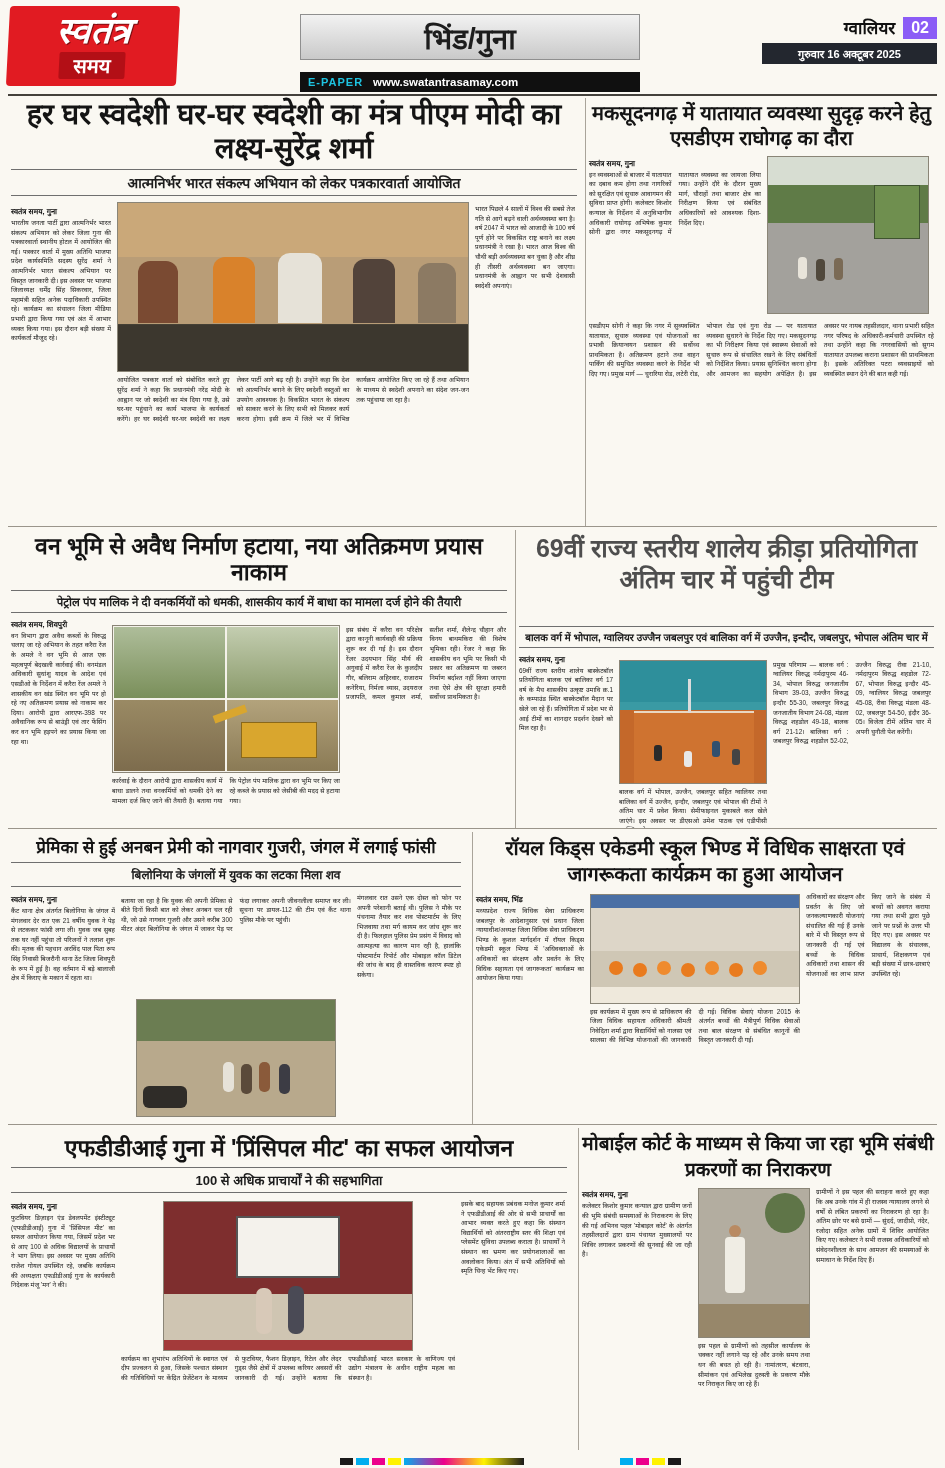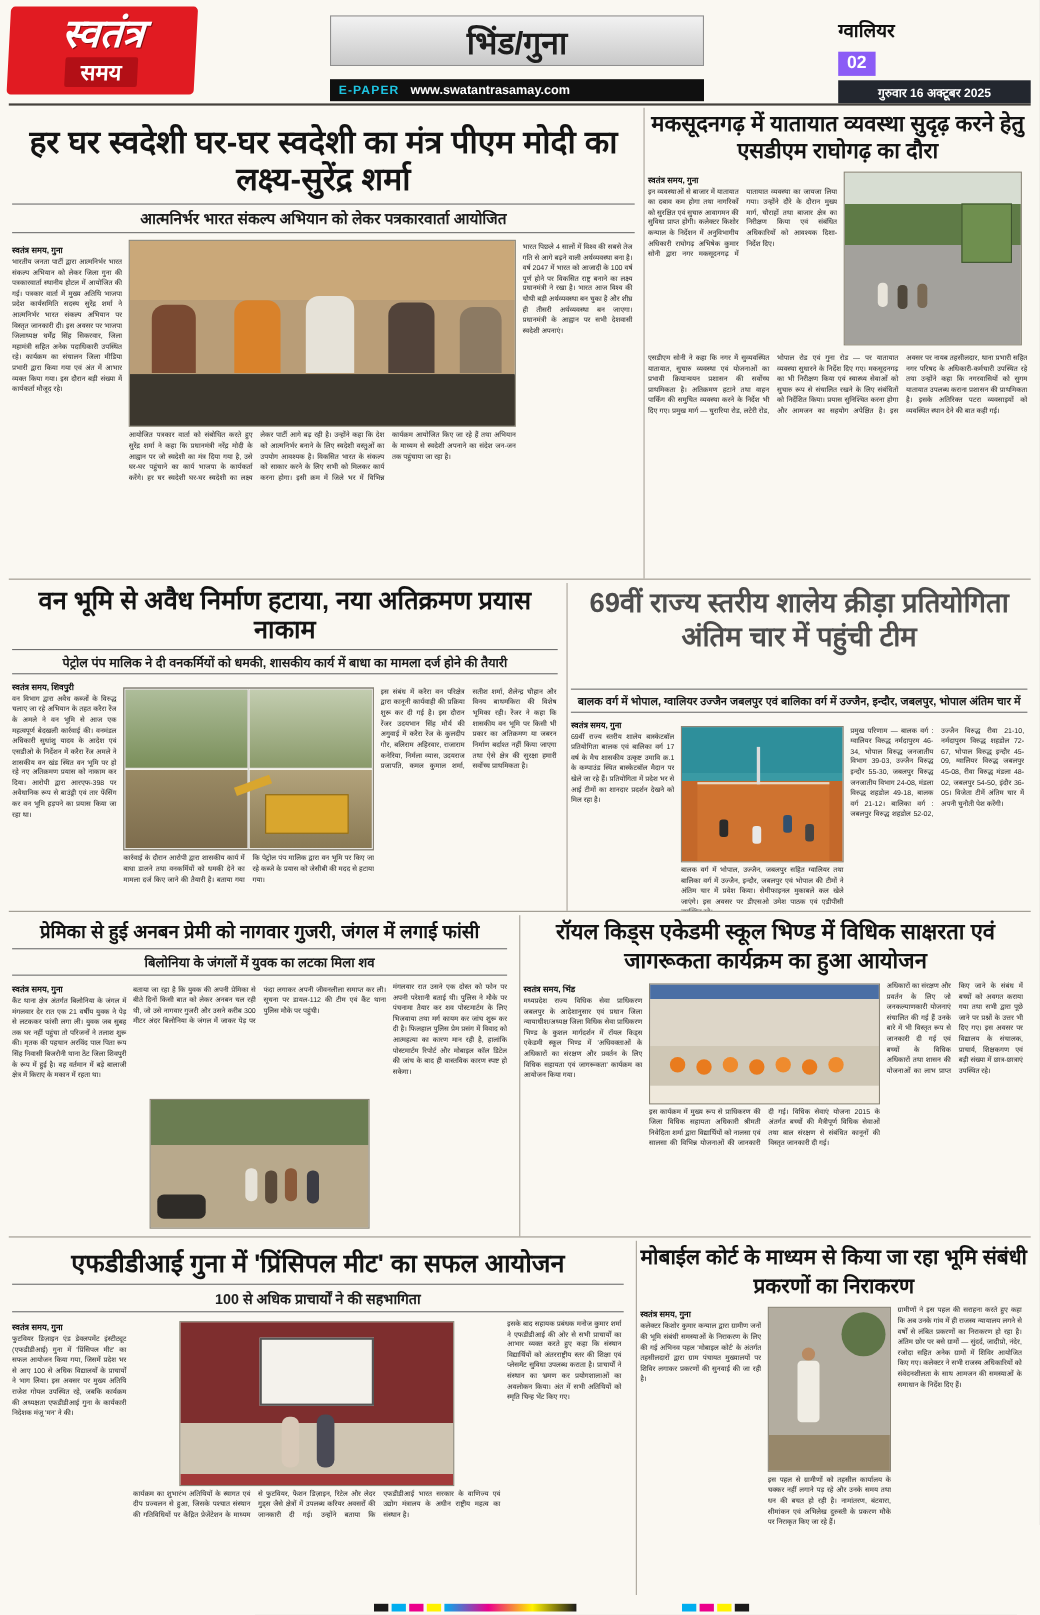--- a/index.html
+++ b/index.html
@@ -12,21 +12,21 @@
         display:flex;flex-direction:column;align-items:center;justify-content:center;color:#fff;}
   .logo-top{font-size:36px;font-weight:bold;font-style:italic;line-height:1;text-shadow:1px 1px 0 #7a0d11;}
   .logo-bottom{font-size:20px;font-weight:bold;background:#b30f16;padding:0 14px;margin-top:3px;border-radius:2px;}
   .mast-center{width:340px;display:flex;flex-direction:column;align-items:stretch;margin-top:8px;}
   .section-bar{height:44px;background:linear-gradient(180deg,#f2f2f2,#c9c9c9);border:1px solid #8f8f8f;
                display:flex;align-items:center;justify-content:center;font-size:29px;font-weight:bold;color:#1d1d1d;}
   .epaper-bar{height:20px;background:#101010;display:flex;align-items:center;gap:10px;padding:0 8px;margin-top:12px;}
   .epaper-label{color:#1ec3e0;font-weight:bold;font-size:11px;letter-spacing:1px;}
   .website{color:#fff;font-size:11.5px;font-weight:bold;}
   .mast-right{width:175px;margin-top:10px;}
-  .city-row{display:flex;align-items:flex-start;justify-content:flex-end;gap:8px;flex-direction:column;}
+  .city-row{display:flex;align-items:flex-end;justify-content:flex-end;gap:8px;}
   .city-label{font-size:17px;font-weight:bold;color:#111;}
   .page-number{background:#8b5cf6;color:#fff;font-weight:bold;font-size:16px;padding:2px 8px;}
   .date-bar{margin-top:4px;background:#23272f;color:#fff;font-size:11px;font-weight:bold;
             text-align:center;padding:3px 2px;}
   .header-rule{position:absolute;left:8px;right:8px;top:94px;border-top:2px solid #44413c;}
   .row-rule{position:absolute;left:8px;right:8px;border-top:1px solid #9a958b;}
   
   .article{position:absolute;overflow:hidden;padding:2px 3px;box-sizing:border-box;}
   .vrule{border-left:1px solid #a9a49a;}
   .hl{font-weight:bold;text-align:center;color:#141414;margin:0;padding:1px 0 2px;}
@@ -98,21 +98,21 @@
         <span class="page-number">02</span>
       </div>
       <div class="date-bar">गुरुवार 16 अक्टूबर 2025</div>
     </div>
   </header>
   <div class="header-rule"></div>
   <div class="row-rule" style="top:526px"></div>
   <div class="row-rule" style="top:828px"></div>
   <div class="row-rule" style="top:1124px"></div>
 
-  <section class="article" style="left:8px;top:110px;width:572px;height:428px">
+  <section class="article" style="left:8px;top:94px;width:572px;height:428px">
     <h1 class="hl hl1">हर घर स्वदेशी घर-घर स्वदेशी का मंत्र पीएम मोदी का लक्ष्य-सुरेंद्र शर्मा</h1>
     <div class="subhead sh1">आत्मनिर्भर भारत संकल्प अभियान को लेकर पत्रकारवार्ता आयोजित</div>
     <div class="art-content">
       <div style="width:100px">
         <div class="byline">स्वतंत्र समय, गुना</div>
         <div class="art-body" style="height:300px">भारतीय जनता पार्टी द्वारा आत्मनिर्भर भारत संकल्प अभियान को लेकर जिला गुना की पत्रकारवार्ता स्थानीय होटल में आयोजित की गई। पत्रकार वार्ता में मुख्य अतिथि भाजपा प्रदेश कार्यसमिति सदस्य सुरेंद्र शर्मा ने आत्मनिर्भर भारत संकल्प अभियान पर विस्तृत जानकारी दी। इस अवसर पर भाजपा जिलाध्यक्ष धर्मेंद्र सिंह सिकरवार, जिला महामंत्री सहित अनेक पदाधिकारी उपस्थित रहे। कार्यक्रम का संचालन जिला मीडिया प्रभारी द्वारा किया गया एवं अंत में आभार व्यक्त किया गया। इस दौरान बड़ी संख्या में कार्यकर्ता मौजूद रहे।</div>
       </div>
       <div style="width:352px">
         <div class="photo ph1" style="width:352px;height:170px">
           <div class="figure" style="left:20px;bottom:48px;width:40px;height:62px;background:#7a4a32"></div>

